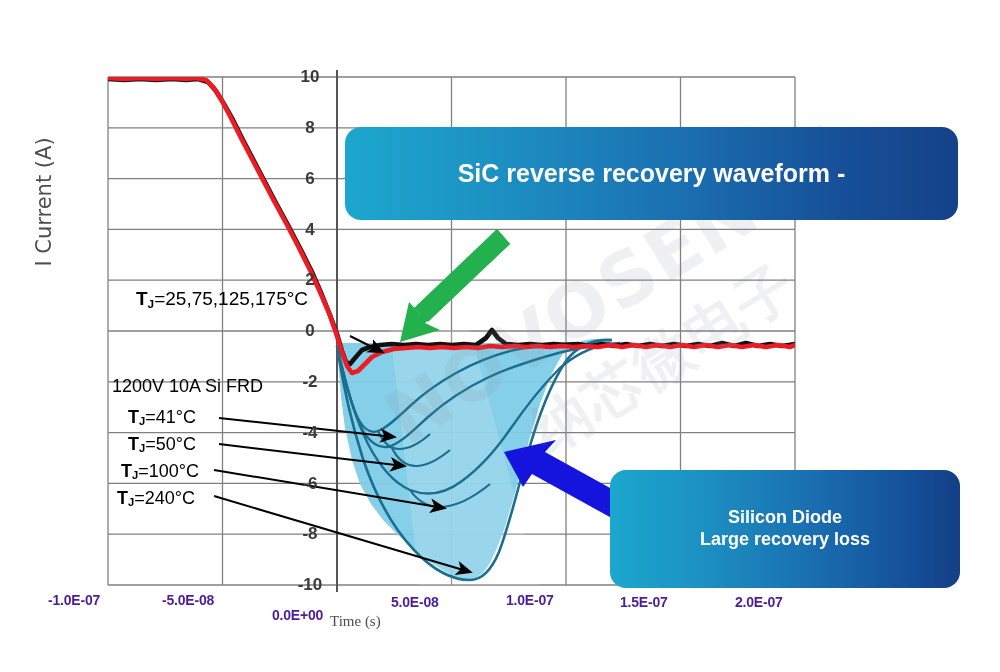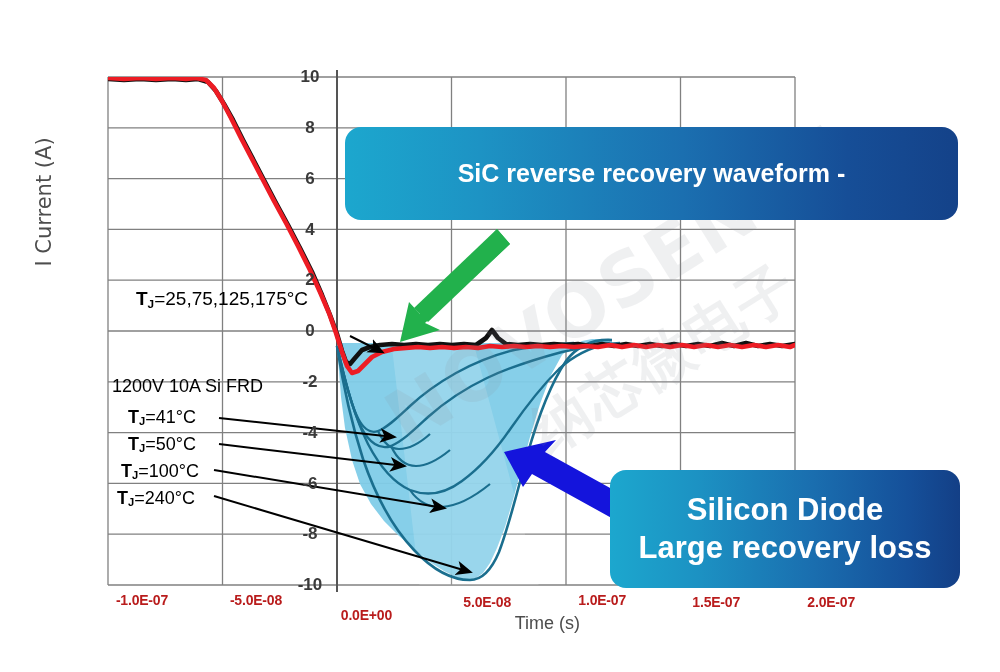--- a/index.html
+++ b/index.html
@@ -49,42 +49,42 @@
     font-size: 21px;
     color: #4d4d4d;
     font-family: "DejaVu Sans", sans-serif;
     white-space: nowrap;
   }
   .xlabel {
     position: absolute;
     left: 330px;
     top: 613px;
     width: 250px;
-    text-align: right;
-    font-size: 18px;
+    text-align: left;
+    font-size: 15px;
     color: #4d4d4d;
-    font-family: Liberation Sans, sans-serif;
+    font-family: Liberation Serif, serif;
   }
 
   .ytick {
     position: absolute;
     width: 44px;
     text-align: center;
     font-size: 17px;
     font-weight: bold;
     color: #3a3a3a;
     font-family: "Liberation Sans", sans-serif;
   }
   .xtick {
     position: absolute;
     width: 120px;
-    text-align: right;
+    text-align: left;
     font-size: 14px;
     font-weight: bold;
-    color: #b91c1c;
+    color: #4c1d95;
     font-family: "Liberation Sans", sans-serif;
     letter-spacing: -0.2px;
   }
 
   
   .annot {
     position: absolute;
     color: #000000;
     font-family: "Liberation Sans", sans-serif;
     white-space: nowrap;
@@ -129,21 +129,21 @@
     width: 613px;
     height: 93px;
     font-size: 25px;
     background: linear-gradient(90deg, #1CA7CE 0%, #1D93C4 22%, #1B6FB0 55%, #164E97 82%, #144289 100%);
   }
   #callout-si {
     left: 610px;
     top: 470px;
     width: 350px;
     height: 118px;
-    font-size: 31px;
+    font-size: 18px;
     background: linear-gradient(90deg, #1CA7CE 0%, #1C92C3 25%, #1A6EAF 58%, #15509A 85%, #133F86 100%);
   }
 
   
   #watermark {
     position: absolute;
     left: 380px;
     top: 60px;
     width: 520px;
     height: 520px;

